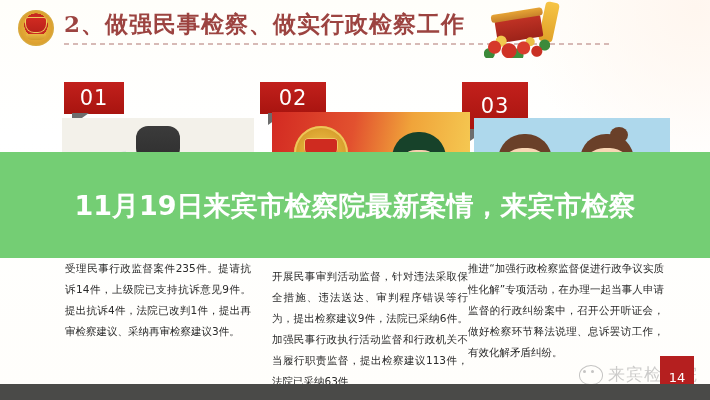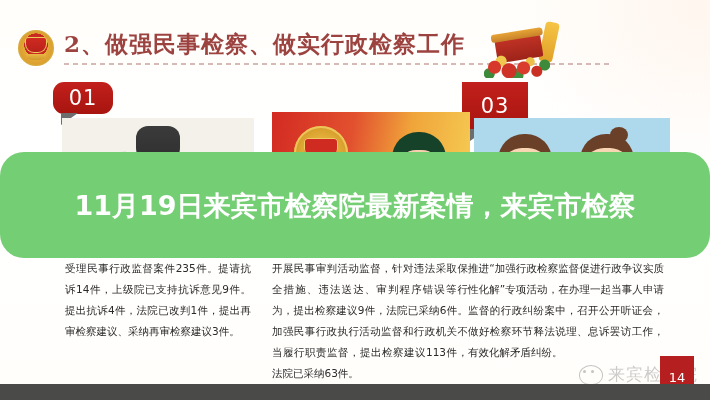--- a/index.html
+++ b/index.html
@@ -16,21 +16,21 @@
   
   .slide-bg{
     position:absolute;left:0;top:0;width:710px;height:392px;
     background:
       radial-gradient(circle at 98% 2%, #fff6ef 0%, rgba(255,255,255,0) 22%),
       linear-gradient(180deg,#fffefa 0%,#ffffff 35%,#fffefb 100%);
   }
 
   
   .header{
-    position:absolute;left:0;top:0;width:568px;height:62px;margin-top:20px;
+    position:absolute;left:0;top:0;width:568px;height:62px;
   }
   .emblem{
     position:absolute;left:18px;top:10px;width:36px;height:36px;
     border-radius:50%;
     background:
       radial-gradient(circle at 50% 42%, #d8352a 0%, #c6281f 42%, rgba(0,0,0,0) 43%),
       radial-gradient(circle at 50% 50%, #f2c14a 0%, #e0a433 55%, #c98f22 100%);
     box-shadow:inset 0 0 0 1.5px #d9a93c;
   }
   .emblem:before{
@@ -97,21 +97,21 @@
     font-family:"DejaVu Sans","Liberation Sans",sans-serif;
     font-size:21px;font-weight:400;letter-spacing:1px;
     display:flex;align-items:center;justify-content:center;
   }
   .numtag .tail{
     position:absolute;left:8px;bottom:-11px;width:0;height:0;
     border-left:0 solid transparent;
     border-right:17px solid transparent;
     border-top:12px solid #6d6d6d;
   }
-  #tag01{left:53px;top:82px;width:60px;height:32px;border-radius:11px;}
+  #tag01{left:64px;top:82px;width:60px;height:32px;}
   #tag02{left:260px;top:82px;width:66px;height:32px;}
   #tag03{left:462px;top:82px;width:66px;height:48px;}
 
   
   .panel{position:absolute;overflow:hidden;}
   #panel1{left:62px;top:118px;width:192px;height:128px;background:#f3f1ea;}
   #panel1 .wm{
     position:absolute;left:0;top:0;width:100%;height:100%;
     font-family:"DejaVu Serif","Liberation Serif",serif;
     font-size:66px;color:#e3e7e2;letter-spacing:6px;
@@ -182,38 +182,38 @@
   #panel3 .torso{
     position:absolute;left:4px;top:58px;width:70px;height:54px;
     border-radius:16px 16px 0 0;background:#58b472;
   }
   #panel3 .p.right .torso{background:#49a765;}
 
   
   .green-band{
     position:absolute;left:0;top:152px;width:710px;height:106px;
     background:#74ce74;
-    display:flex;flex-direction:column;justify-content:center;border-radius:24px;
+    display:flex;flex-direction:column;justify-content:center;
   }
   .green-band .line{
     font-family:"DejaVu Sans","Liberation Sans",sans-serif;
     font-weight:700;font-size:27px;line-height:49px;
     color:#ffffff;white-space:nowrap;text-align:center;
     letter-spacing:0px;
   }
 
   
   .col{
     position:absolute;top:258px;
     font-family:"DejaVu Sans","Liberation Sans",sans-serif;
     font-size:10.5px;line-height:21px;color:#2a2a2a;
     text-align:justify;
   }
   #col1{left:65px;width:186px;}
-  #col2{left:272px;width:196px;}
+  #col2{left:272px;width:196px;margin-top:8px;}
   #col3{left:468px;width:196px;}
 
   
   .watermark{
     position:absolute;right:12px;bottom:14px;
     display:flex;align-items:center;gap:5px;
     opacity:.5;
   }
   .wechat-icon{
     width:22px;height:18px;border-radius:50% 50% 45% 45%;
@@ -263,20 +263,24 @@
       <div class="ribbon"></div>
       <div class="gate"></div>
       <div class="flowers"></div>
     </div>
   </div>
 
   <div class="numtag" id="tag01">
     <span>01</span>
     <span class="tail"></span>
   </div>
+  <div class="numtag" id="tag02">
+    <span>02</span>
+    <span class="tail"></span>
+  </div>
   <div class="numtag" id="tag03">
     <span>03</span>
     <span class="tail"></span>
   </div>
 
   <div class="panel" id="panel1">
     <div class="wm">公正</div>
     <div class="figure">
       <div class="head"></div>
       <div class="body"></div>

